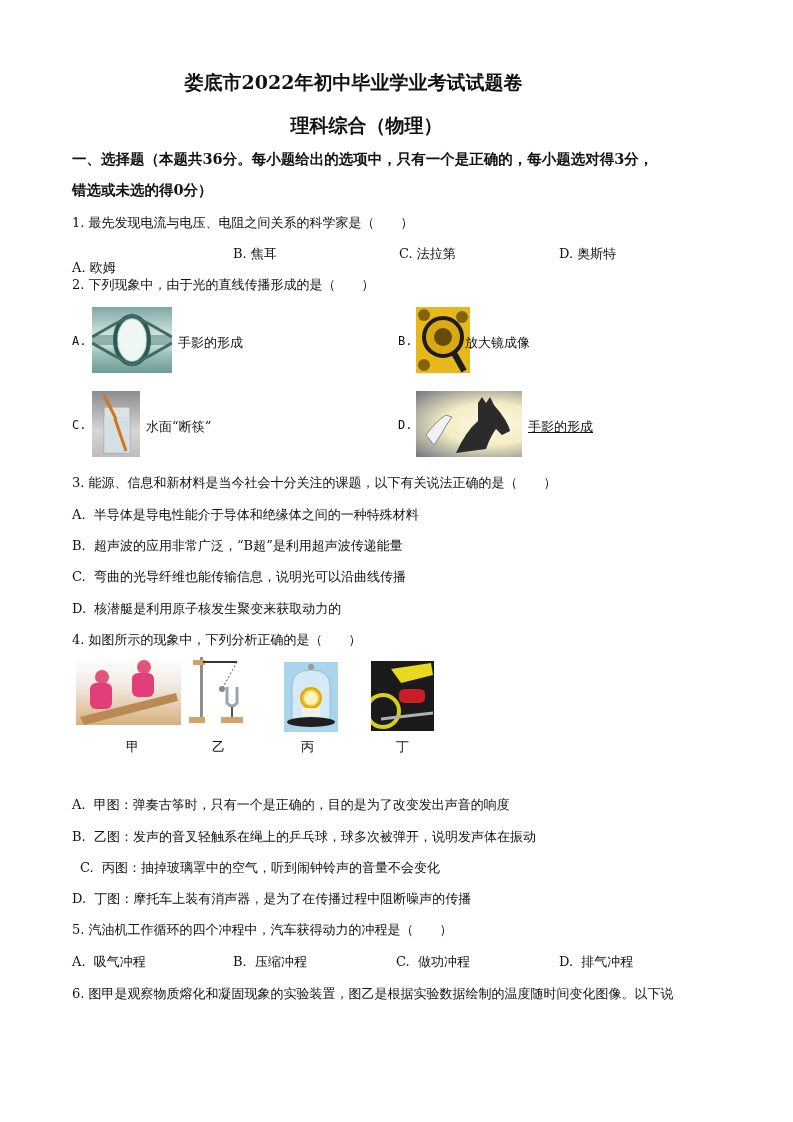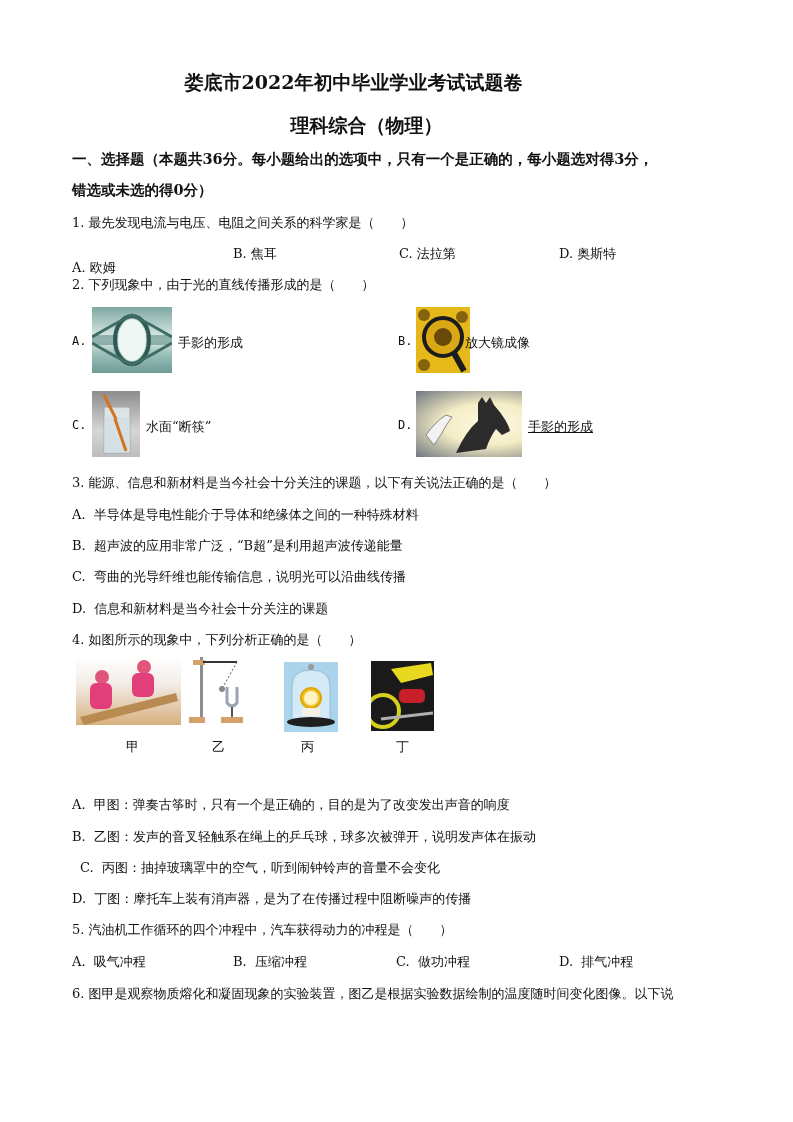--- a/index.html
+++ b/index.html
@@ -76,21 +76,21 @@
     <path d="M62 12 L66 6 L70 12 L74 6 L78 14 Q92 30 94 40 L86 44 L80 38 Q74 46 70 58 L40 62 Q50 40 62 30 Z" fill="#2b2b2b"></path>
     <path d="M10 44 Q20 30 30 24 L36 26 Q30 34 26 42 L18 54 Z" fill="#f2f2f2" stroke="#888" stroke-width="1"></path>
   </svg>
 </div>
 <div class="abs caption" style="top:418px;left:528px;text-decoration:underline;">手影的形成</div>
 
 <div class="abs q" style="top:474px;">3. 能源、信息和新材料是当今社会十分关注的课题，以下有关说法正确的是（　　）</div>
 <div class="abs opt" style="top:506px;left:72px;"><span>A.</span>&nbsp; <span>半导体是导电性能介于导体和绝缘体之间的一种特殊材料</span></div>
 <div class="abs opt" style="top:537px;left:72px;"><span>B.</span>&nbsp; <span>超声波的应用非常广泛，“B超”是利用超声波传递能量</span></div>
 <div class="abs opt" style="top:568px;left:72px;"><span>C.</span>&nbsp; <span>弯曲的光导纤维也能传输信息，说明光可以沿曲线传播</span></div>
-<div class="abs opt" style="top:600px;left:72px;"><span>D.</span>&nbsp; <span>信息和新材料是当今社会十分关注的课题</span></div>
+<div class="abs opt" style="top:600px;left:72px;"><span>D.</span>&nbsp; <span>核潜艇是利用原子核发生聚变来获取动力的</span></div>
 
 <div class="abs q" style="top:631px;">4. 如图所示的现象中，下列分析正确的是（　　）</div>
 
 <div class="img" style="left:76px;top:657px;width:105px;height:68px;background:linear-gradient(180deg,#ffffff 0%,#f3ece6 40%,#d7b07e 100%);">
   <svg width="105" height="68" viewBox="0 0 105 68">
     <path d="M4 60 L100 36 L102 44 L8 68 Z" fill="#b98a52"></path>
     <circle cx="26" cy="20" r="7" fill="#e0567a"></circle>
     <rect x="14" y="26" width="22" height="26" rx="6" fill="#e23f7a"></rect>
     <circle cx="68" cy="10" r="7" fill="#e0567a"></circle>
     <rect x="56" y="16" width="22" height="24" rx="6" fill="#e23f7a"></rect>

